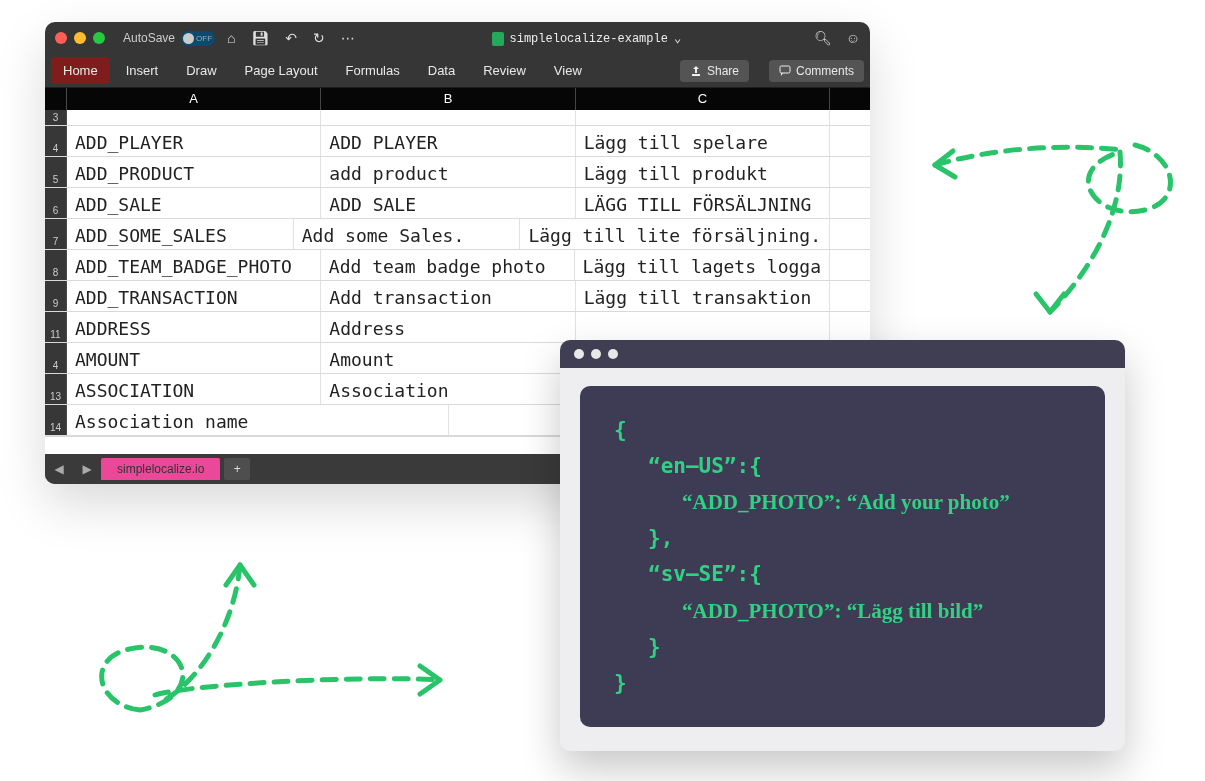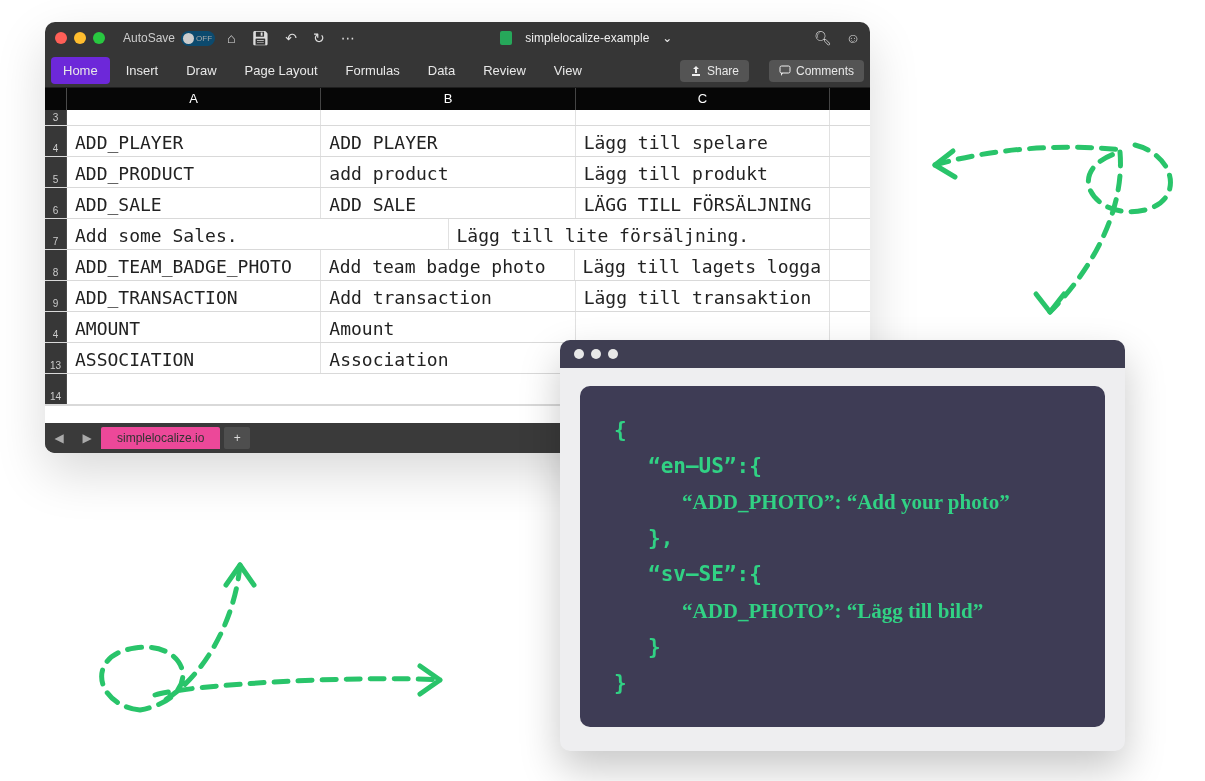--- a/index.html
+++ b/index.html
@@ -25,32 +25,32 @@
   }
   .traffic { display: flex; gap: 7px; align-items: center; }
   .traffic span { width: 12px; height: 12px; border-radius: 50%; }
   .tl-red { background: #ff5f57; }
   .tl-yel { background: #ffbd2e; }
   .tl-grn { background: #28c840; }
   .autosave { margin-left: 10px; display:flex; align-items:center; gap:6px; color:#ccc;text-align:center;}
   .autosave .pill { width:34px; height:15px; border-radius:8px; background:#0c4a6e; position:relative; display:flex; align-items:center; justify-content:flex-end; padding-right:3px; font-size:8px; color:#aaa;}
   .autosave .pill::before{ content:""; position:absolute; left:2px; top:2px; width:11px; height:11px; border-radius:50%; background:#ccc;}
   .toolbar-icon { color:#ddd; font-size:14px; padding:0 4px; }
-  .titlebar .center { flex:1; display:flex; justify-content:center; align-items:flex-end; gap:13px; color:#eee;}
+  .titlebar .center { flex:1; display:flex; justify-content:center; align-items:flex-end; gap:6px; color:#eee;font-family:Liberation Mono, monospace;}
   .titlebar .center .doc-ico { width:12px; height:14px; background:#26a85a; border-radius:2px; display:inline-block;}
   .titlebar .right { display:flex; gap:14px; font-size:14px;}
   .ribbon {
     height: 34px;
     display:flex; align-items:center; padding:0 6px;
     gap: 4px;
     font-size: 13px; color: #e8e8e8;
     border-bottom: 1px solid #1e1e1e;
   }
   .ribbon .tab { padding: 6px 12px; cursor:default;}
-  .ribbon .tab.active { background:#6d28d9; border-radius:4px;}
+  .ribbon .tab.active { background:#7f1d1d; border-radius:4px;}
   .ribbon .spacer { flex:1; }
   .ribbon .btn {
     display:flex; align-items:center; gap:5px;
     background:#545454; border-radius:4px; padding:4px 10px;
     font-size:12px;
     margin-left:16px;
   }
 
   
   .grid { background:#fff; }
@@ -195,54 +195,63 @@
         </div>
         <div class="row">
           <div class="rh">6</div>
           <div class="cell">ADD_SALE</div>
           <div class="cell">ADD SALE</div>
           <div class="cell">LÄGG TILL FÖRSÄLJNING</div>
           <div class="cell tail"></div>
         </div>
         <div class="row">
           <div class="rh">7</div>
+          <div class="cell">ADD_SOME_SALES</div>
           <div class="cell">Add some Sales.</div>
           <div class="cell">Lägg till lite försäljning.</div>
           <div class="cell tail"></div>
         </div>
         <div class="row">
           <div class="rh">8</div>
           <div class="cell">ADD_TEAM_BADGE_PHOTO</div>
           <div class="cell">Add team badge photo</div>
           <div class="cell">Lägg till lagets logga</div>
           <div class="cell tail"></div>
         </div>
         <div class="row">
           <div class="rh">9</div>
           <div class="cell">ADD_TRANSACTION</div>
           <div class="cell">Add transaction</div>
           <div class="cell">Lägg till transaktion</div>
           <div class="cell tail"></div>
         </div>
         <div class="row">
+          <div class="rh">11</div>
+          <div class="cell">ADDRESS</div>
+          <div class="cell">Address</div>
+          <div class="cell"></div>
+          <div class="cell tail"></div>
+        </div>
+        <div class="row">
           <div class="rh">4</div>
           <div class="cell">AMOUNT</div>
           <div class="cell">Amount</div>
           <div class="cell"></div>
           <div class="cell tail"></div>
         </div>
         <div class="row">
           <div class="rh">13</div>
           <div class="cell">ASSOCIATION</div>
           <div class="cell">Association</div>
           <div class="cell"></div>
           <div class="cell tail"></div>
         </div>
         <div class="row">
           <div class="rh">14</div>
+          <div class="cell">Association name</div>
           <div class="cell"></div>
           <div class="cell tail"></div>
         </div>
       </div>
     <div class="blankrow"></div>
   </div>
 
   <div class="sheetbar">
     <div class="nav">◀</div>
     <div class="nav">▶</div>

